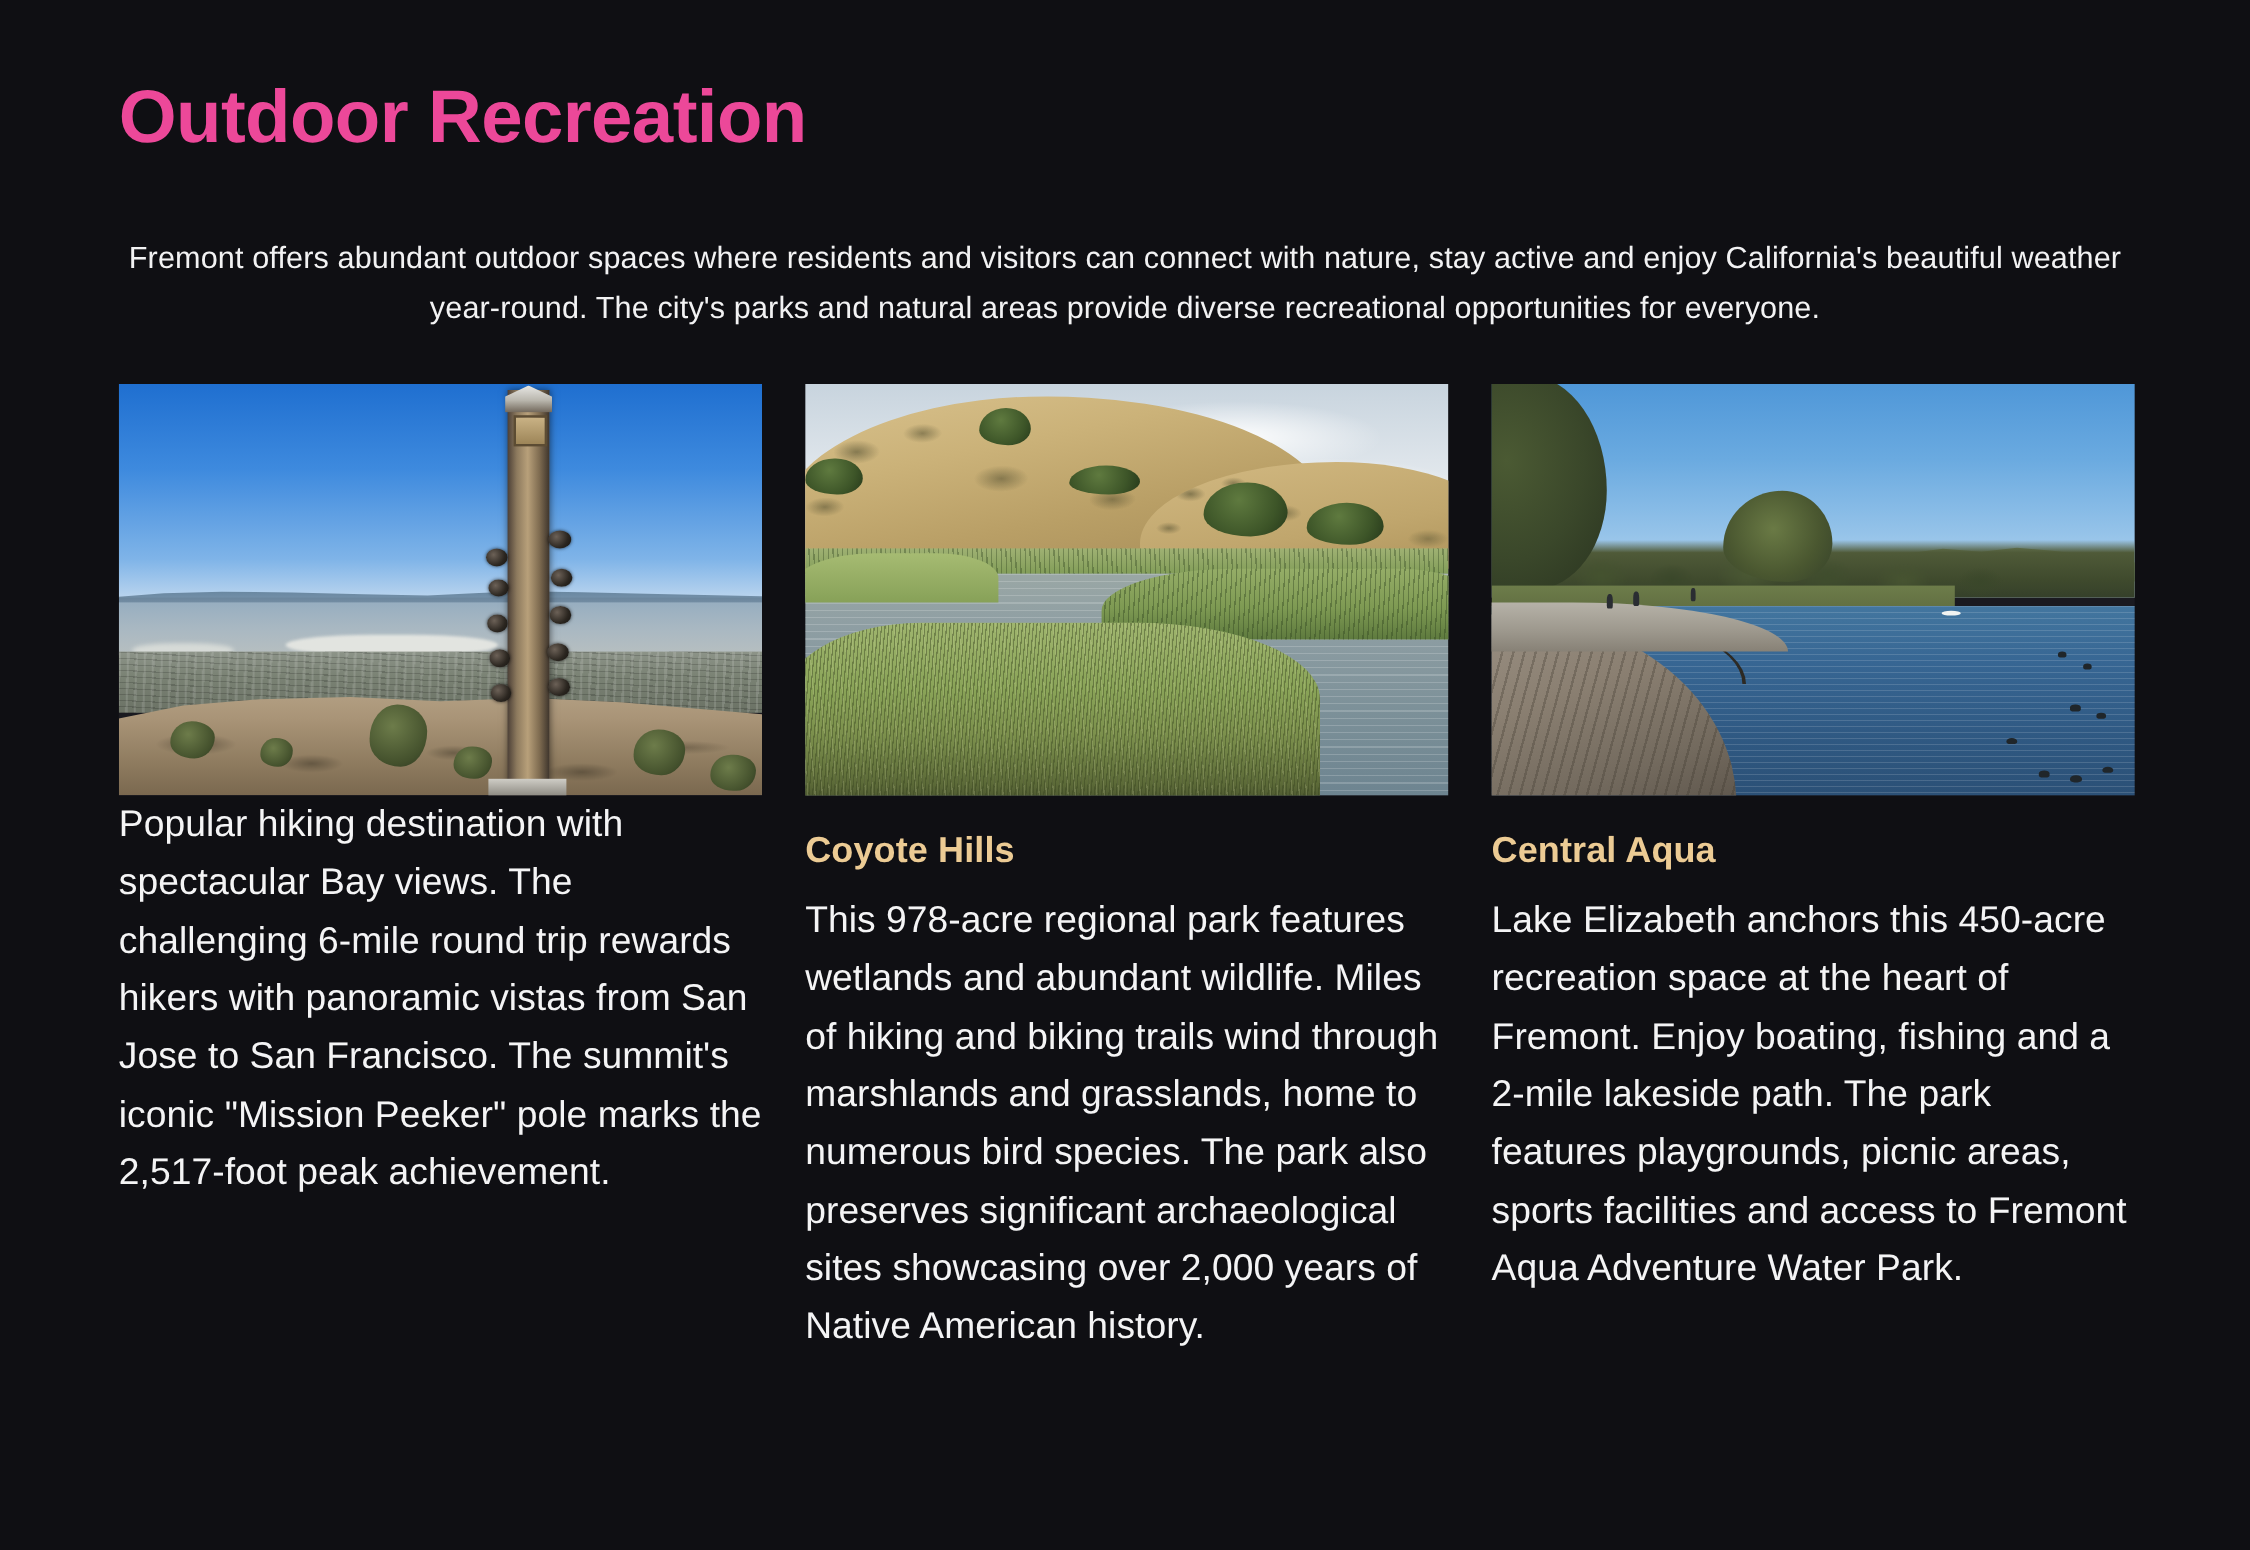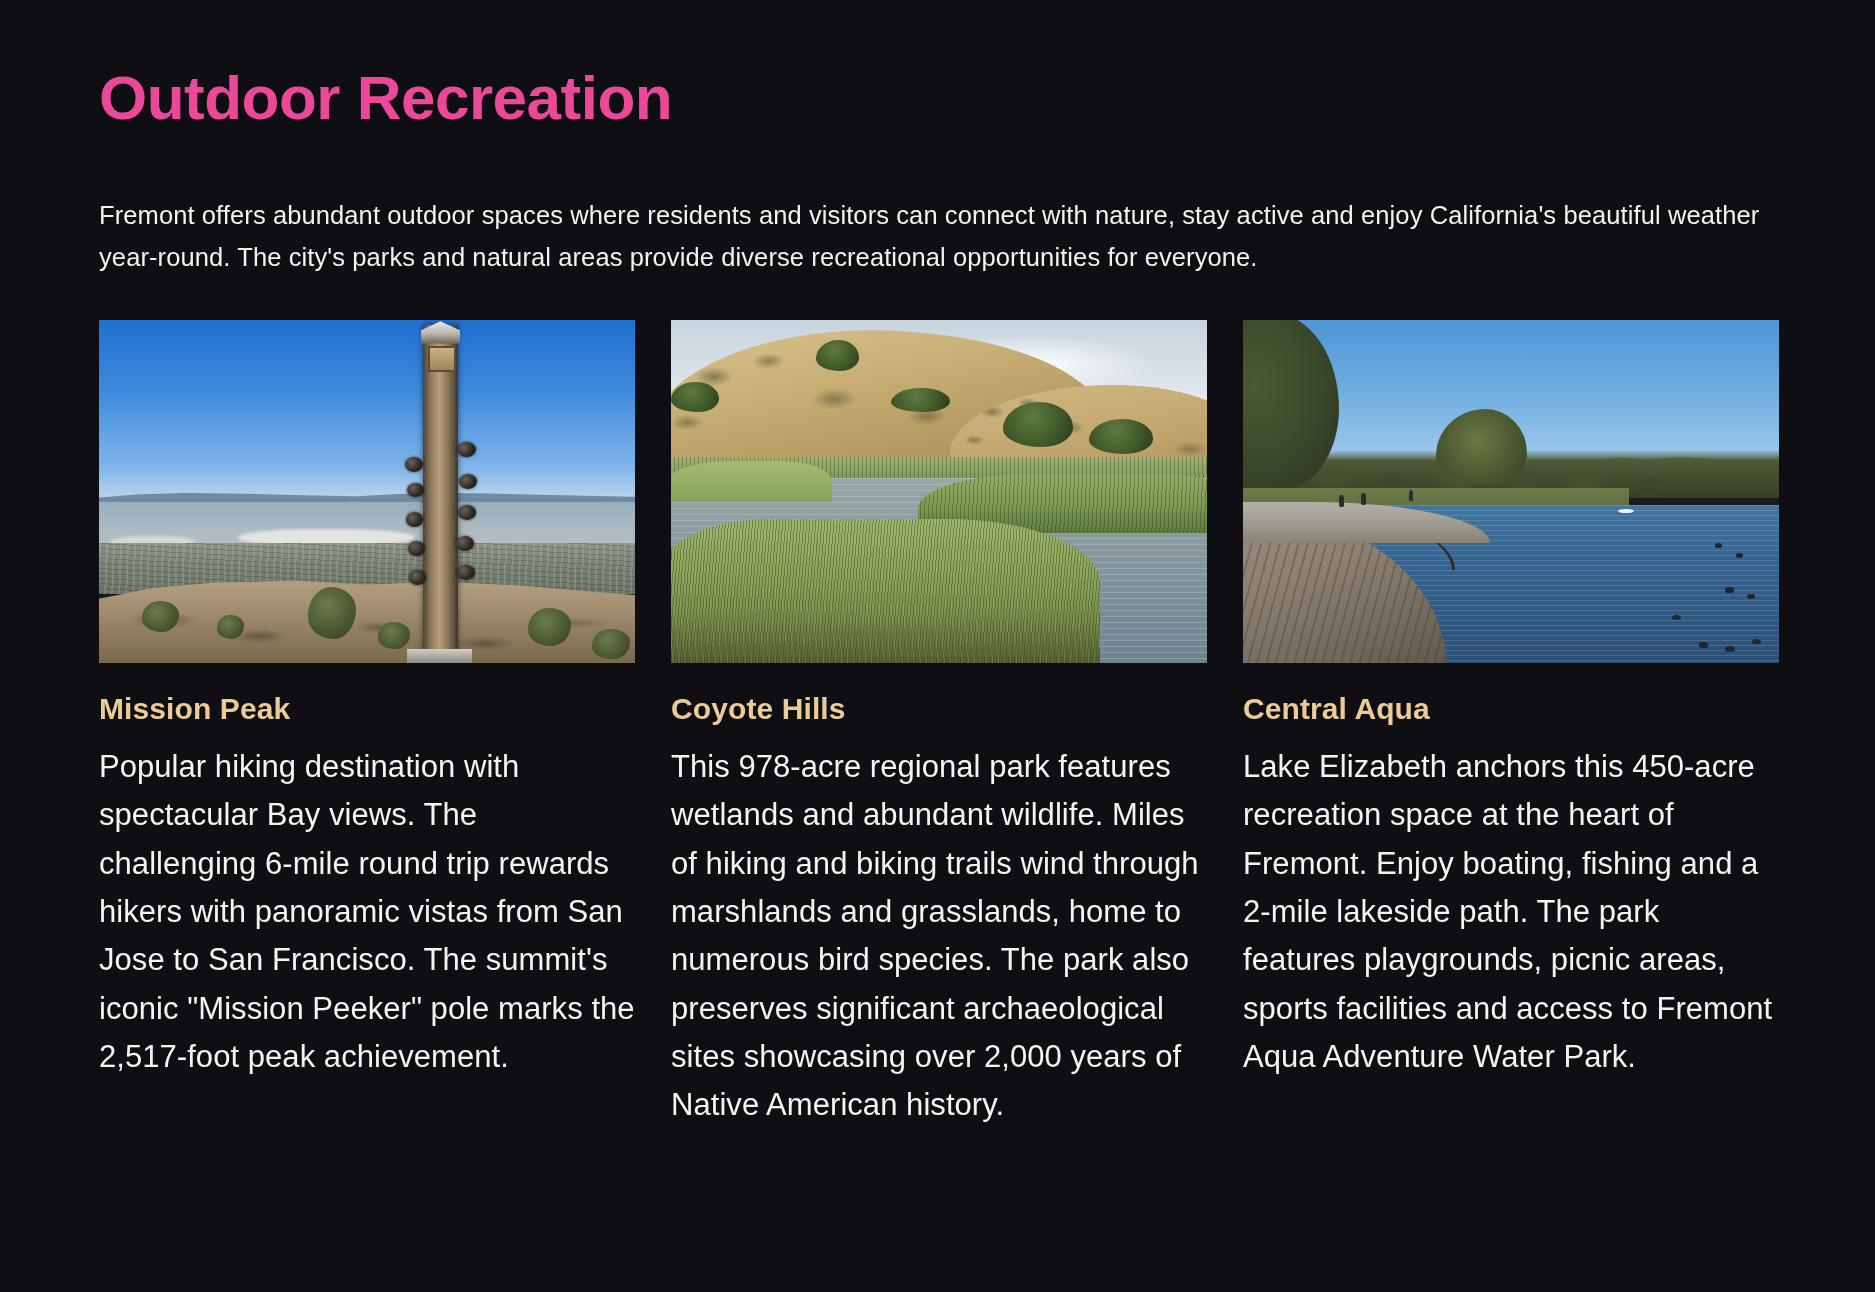--- a/index.html
+++ b/index.html
@@ -31,20 +31,21 @@
     margin: 0 0 62px 0;
   }
   .intro {
     font-size: 25.5px;
     line-height: 1.62;
     color: #f2f2f3;
     font-weight: 400;
     max-width: 1690px;
     margin: 0 0 42px 0;
     letter-spacing: 0.1px;
+    text-align: center;
   }
   .cards {
     display: grid;
     grid-template-columns: repeat(3, 536px);
     column-gap: 36px;
     align-items: start;
   }
   .card {
     width: 536px;
   }
@@ -401,21 +402,20 @@
           <div class="s1-tube" style="left:57.2%; top:56.0%; width:3.3%; height:4.3%;"></div>
           <div class="s1-tube" style="left:67.0%; top:54.0%; width:3.3%; height:4.3%;"></div>
           <div class="s1-tube" style="left:57.6%; top:64.5%; width:3.2%; height:4.2%;"></div>
           <div class="s1-tube" style="left:66.6%; top:63.0%; width:3.4%; height:4.4%;"></div>
           <div class="s1-tube" style="left:57.8%; top:73.0%; width:3.2%; height:4.2%;"></div>
           <div class="s1-tube" style="left:66.8%; top:71.5%; width:3.3%; height:4.3%;"></div>
 
           <div class="s1-base"></div>
         </div>
       </div>
-      <h2 class="card-title">Mission Peak</h2>
       <p class="card-body">Popular hiking destination with spectacular Bay views. The challenging 6-mile round trip rewards hikers with panoramic vistas from San Jose to San Francisco. The summit's iconic "Mission Peeker" pole marks the 2,517-foot peak achievement.</p>
     </div>
 
     <div class="card">
       <div class="card-figure">
         <div class="scene">
           <div class="s2-sky"></div>
           <div class="s2-cloud" style="left:44%; top:4%;  width:46%; height:18%;"></div>
           <div class="s2-cloud" style="left:62%; top:18%; width:40%; height:14%;"></div>
           <div class="s2-farhill"></div>

